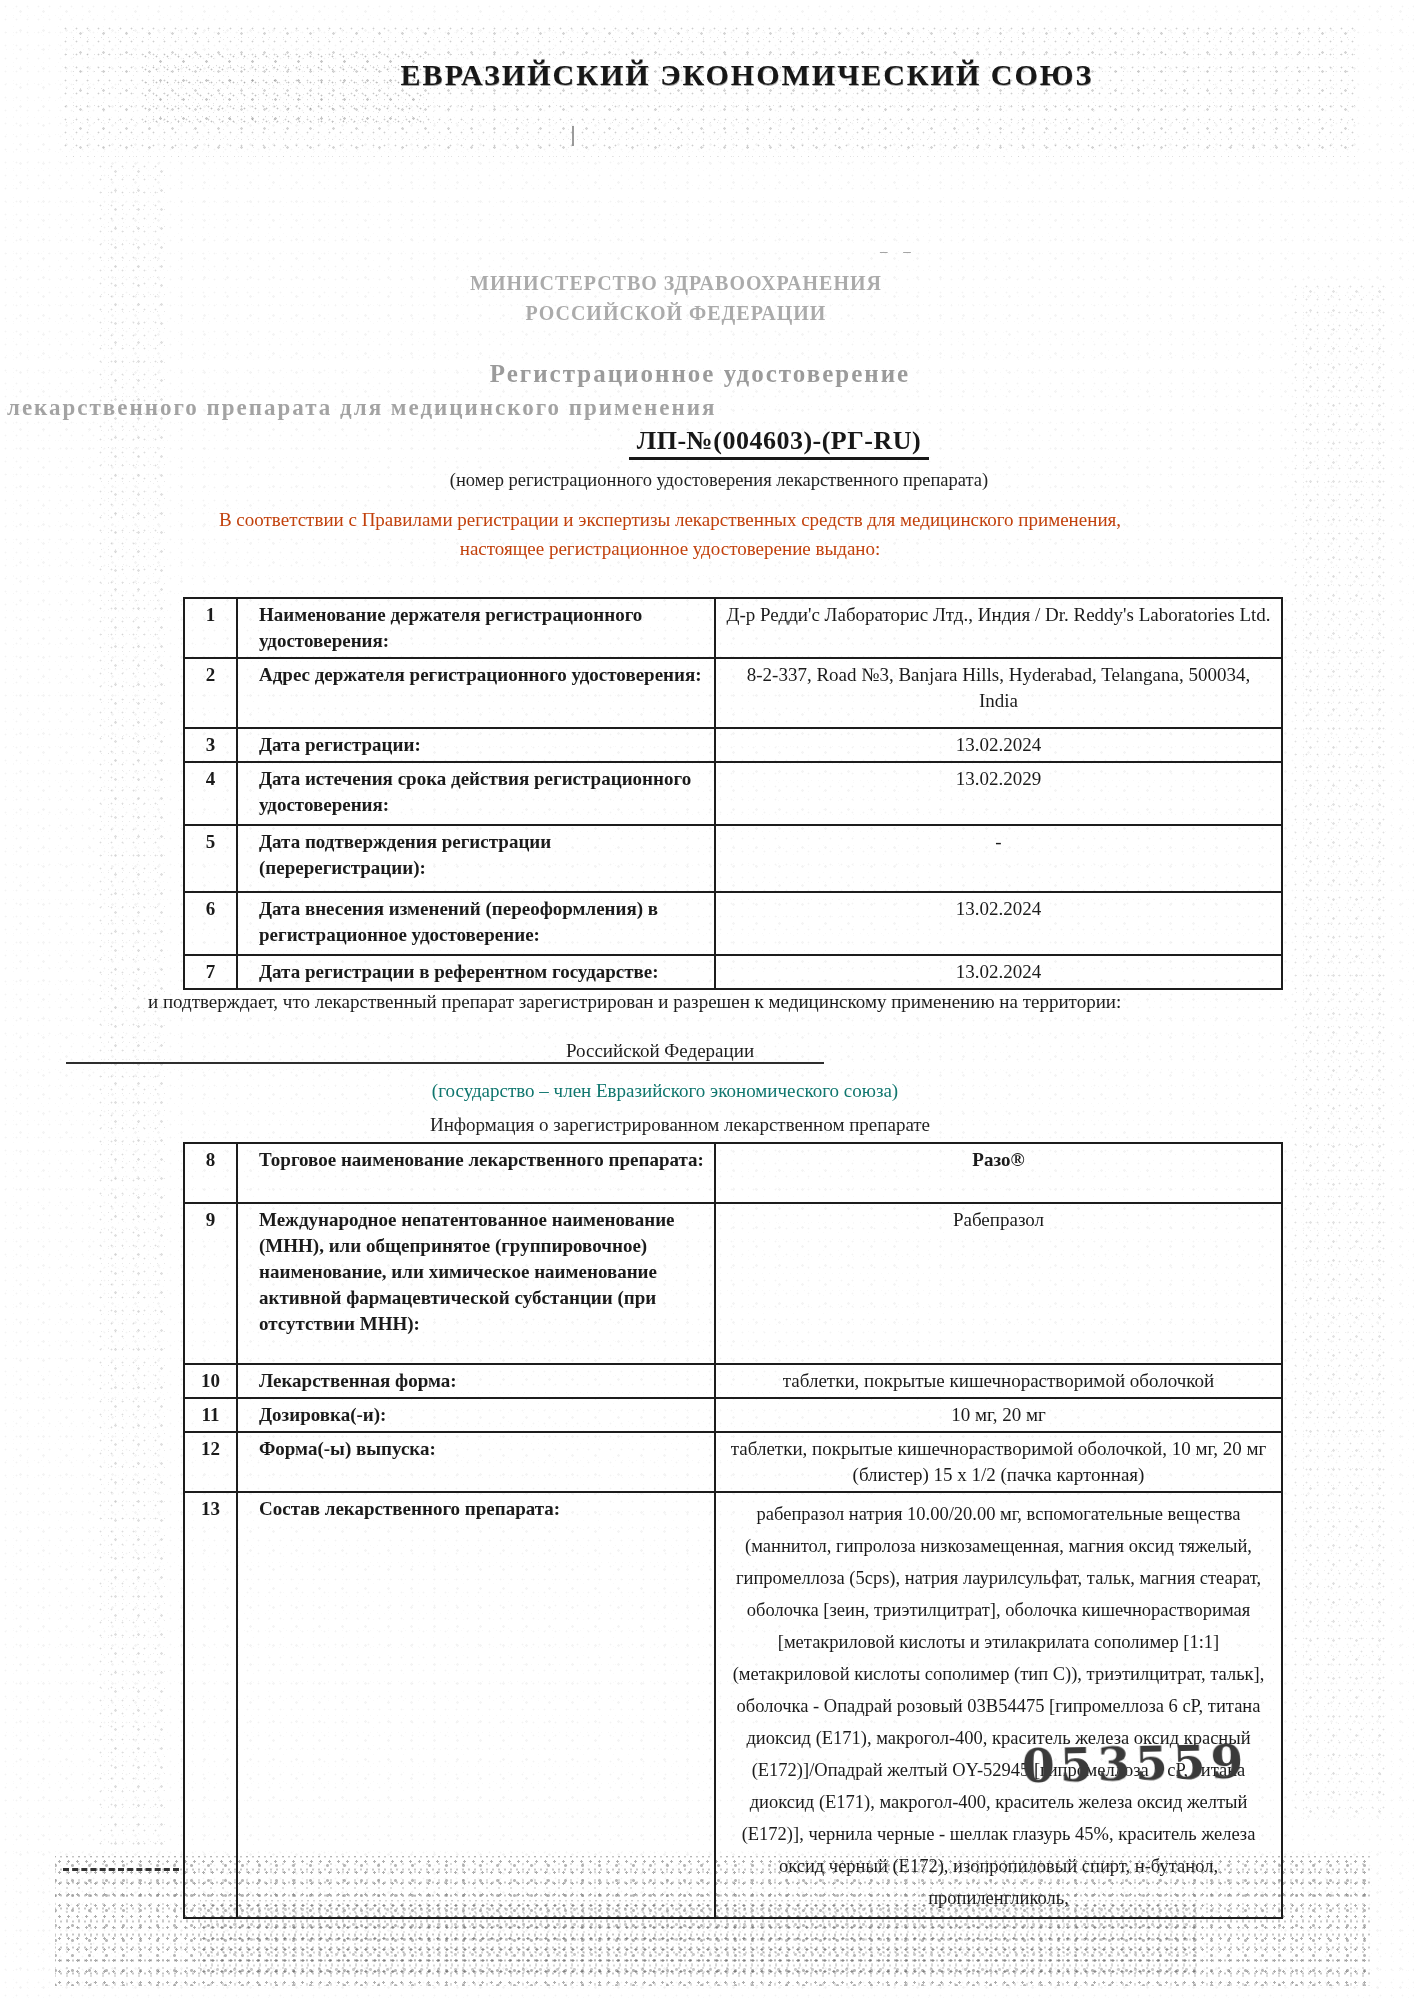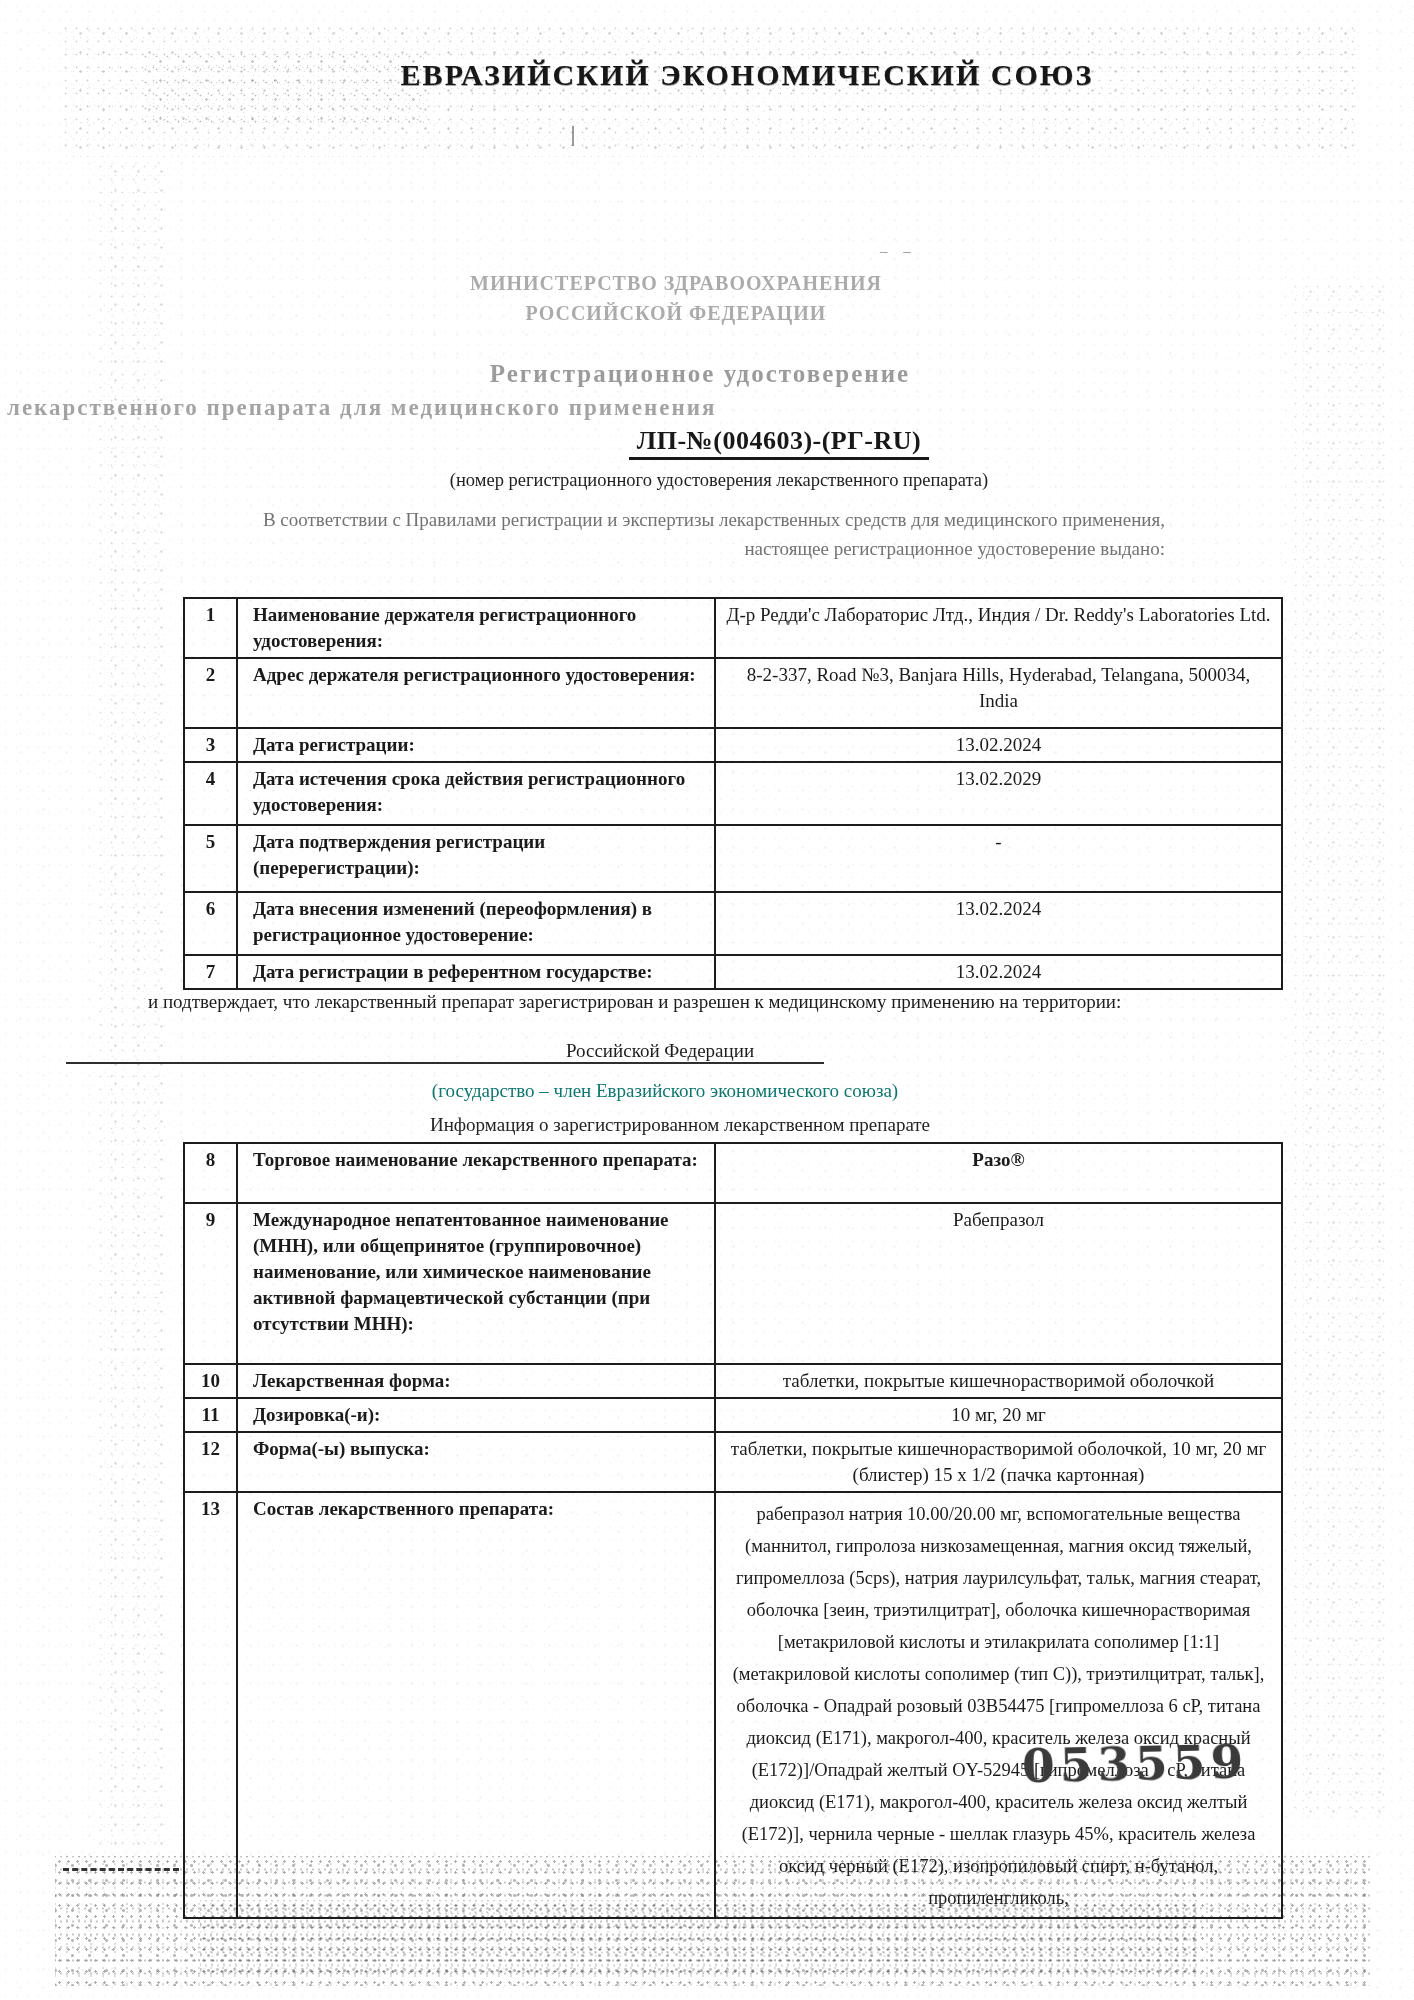--- a/index.html
+++ b/index.html
@@ -67,21 +67,21 @@
     font-size:26px; font-weight:bold; color:#181818;
     border-bottom:3px solid #181818; padding:0 8px 1px;
     letter-spacing:.5px;
   }
   .cert-caption {
     top:470px; left:0; width:1414px; text-align:center; transform:translateX(12px);
     font-size:18.5px; color:#222;
   }
   .intro-para {
     top:505px; left:175px; width:990px;
-    text-align:right; font-size:19px; line-height:29px; color:#737373;
+    text-align:center; font-size:19px; line-height:29px; color:#c2410c;
   }
   .confirm-para {
     top:987px; left:148px; width:1012px;
     text-align:left; font-size:19px; line-height:30px; color:#1d1d1d;
   }
   .territory { top:1040px; left:0; width:1320px; text-align:center; font-size:19px; color:#1d1d1d; }
   .hr-line { top:1062px; left:66px; width:758px; border-top:2.5px solid #2e2e2e; }
   .territory-caption { top:1080px; left:0; width:1330px; text-align:center; font-size:19px; color:#0f766e; }
   .info-heading { top:1114px; left:0; width:1360px; text-align:center; font-size:19px; color:#242424; }
 
@@ -94,21 +94,21 @@
     background:transparent;
   }
   .doc-table td {
     border:2px solid #1c1c1c;
     vertical-align:top;
     font-size:19px;
     line-height:26px;
     color:#1b1b1b;
   }
   .doc-table td.num  { width:53px;  text-align:center; font-weight:bold; padding-top:3px; }
-  .doc-table td.lbl  { width:478px; font-weight:bold; padding:3px 8px 3px 15px; }
+  .doc-table td.lbl  { width:478px; font-weight:bold; padding:3px 8px 3px 21px; }
   .doc-table td.val  { width:567px; text-align:center; padding:3px 10px; }
   .doc-table.t2 td.num { border-right-style:dashed; }
   .doc-table td.val.comp { font-size:18.5px; line-height:32px; padding-top:5px; }
   .doc-table td.val.v-bold { font-weight:bold; }
   #table1 { top:597px; }
   #table2 { top:1142px; }
 
   
   .stamp {
     top:1736px; left:1022px;

